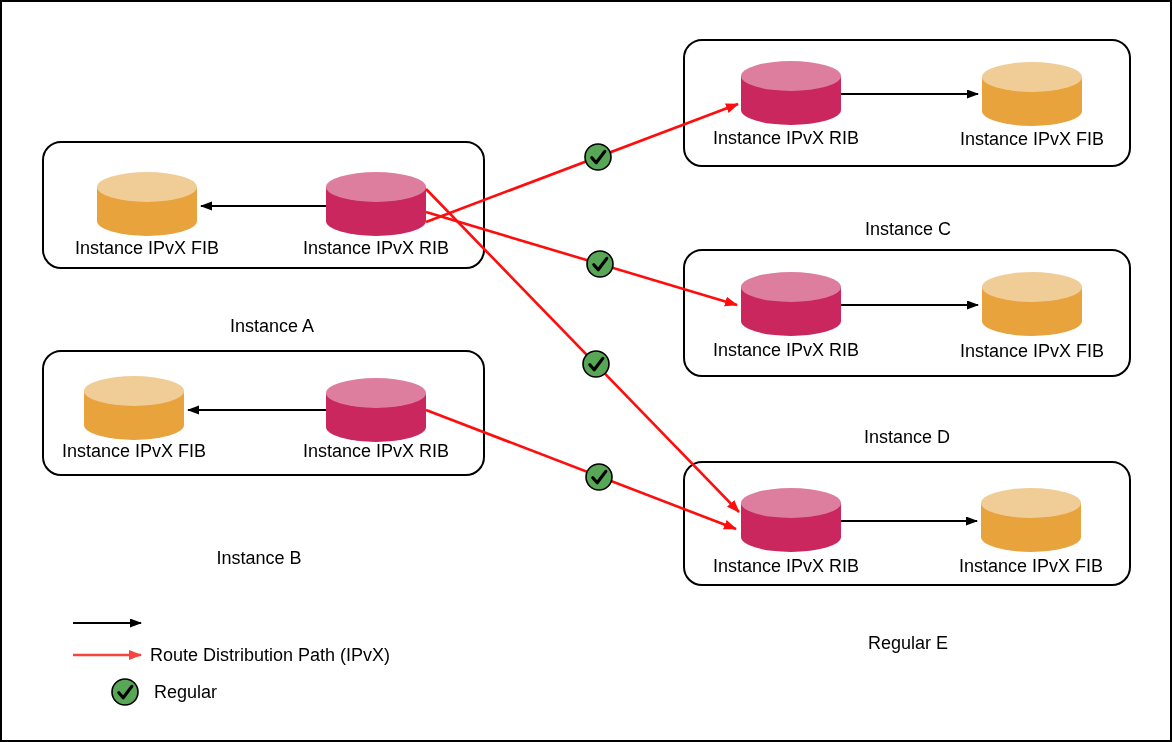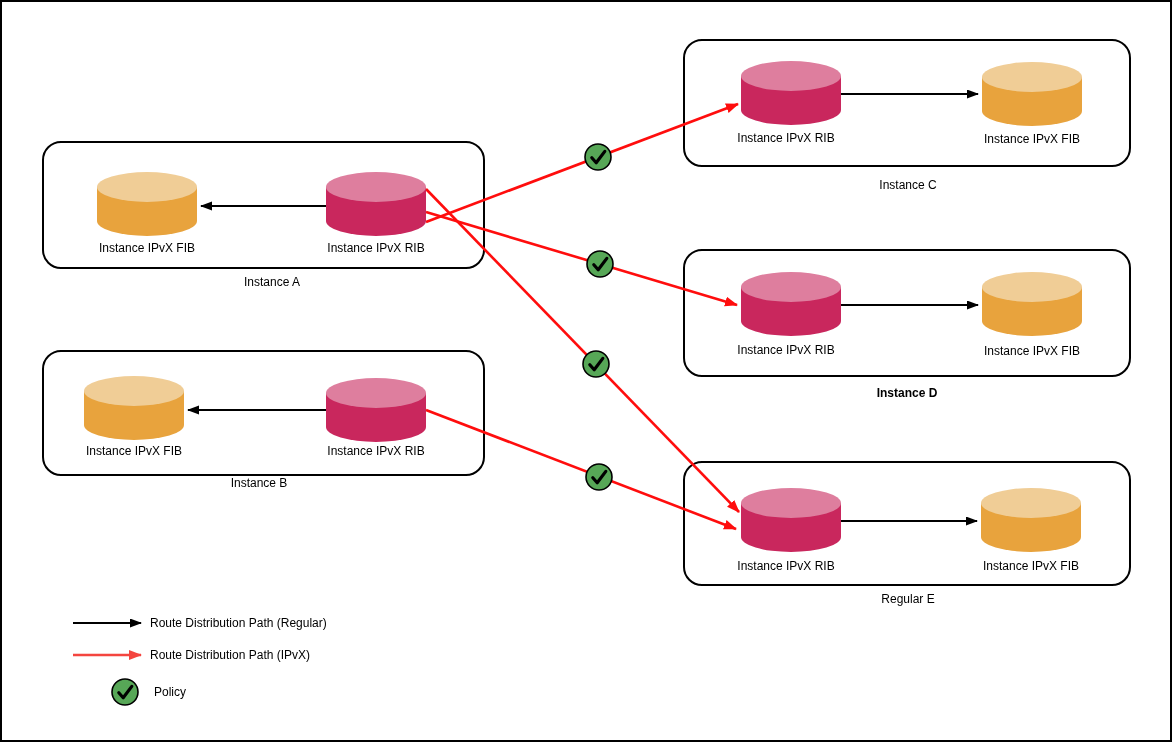--- a/index.html
+++ b/index.html
@@ -17,25 +17,25 @@
   .arrow-black{stroke:#000;stroke-width:2;fill:none;}
   .arrow-red{stroke:var(--leak_line);stroke-width:2.6;fill:none;}
   .arrow-red-lg{stroke:var(--legend_leak);stroke-width:2.4;fill:none;}
   .mk-black{fill:#000;}
   .mk-red{fill:var(--leak_line);}
   .mk-red-lg{fill:var(--legend_leak);}
   .policy-circle{fill:var(--policy_fill);stroke:#000;stroke-width:1.6;}
   .policy-check{fill:none;stroke:#000;stroke-width:3.2;stroke-linecap:round;stroke-linejoin:round;}
   
   .lbl{
-    position:absolute;color:#000;font-size:12px;line-height:17px;
+    position:absolute;color:#000;font-size:18px;line-height:17px;
     text-align:center;white-space:nowrap;
   }
   .cyl-lbl{width:170px;}
-  .inst-lbl{width:200px;}
+  .inst-lbl{width:200px;margin-top:44px;}
   .legend-lbl{text-align:left;}
 </style>
 </head>
 <body>
 
 <div class="canvas">
 
   <svg class="layer" width="1172" height="742" viewBox="0 0 1172 742">
     <defs>
       <marker id="ah-black" markerUnits="userSpaceOnUse" markerWidth="16" markerHeight="12" refX="11" refY="4.5" orient="auto">
@@ -137,22 +137,21 @@
   <div class="lbl cyl-lbl" style="left:47px;top:441px;">Instance IPvX FIB</div>
   <div class="lbl cyl-lbl" style="left:289px;top:441px;">Instance IPvX RIB</div>
   <div class="lbl cyl-lbl" style="left:699px;top:128px;">Instance IPvX RIB</div>
   <div class="lbl cyl-lbl" style="left:945px;top:129px;">Instance IPvX FIB</div>
   <div class="lbl cyl-lbl" style="left:699px;top:340px;">Instance IPvX RIB</div>
   <div class="lbl cyl-lbl" style="left:945px;top:341px;">Instance IPvX FIB</div>
   <div class="lbl cyl-lbl" style="left:699px;top:556px;">Instance IPvX RIB</div>
   <div class="lbl cyl-lbl" style="left:944px;top:556px;">Instance IPvX FIB</div>
 
   <div class="lbl inst-lbl" style="left:170px;top:272px;">Instance A</div>
-  <div class="lbl inst-lbl" style="left:157px;top:473px;">Instance B</div>
+  <div class="lbl inst-lbl" style="left:157px;top:504px;">Instance B</div>
   <div class="lbl inst-lbl" style="left:806px;top:175px;">Instance C</div>
-  <div class="lbl inst-lbl" style="left:805px;top:383px;font-weight:bold;">Instance D</div>
+  <div class="lbl inst-lbl" style="left:805px;top:383px;">Instance D</div>
   <div class="lbl inst-lbl" style="left:806px;top:589px;">Regular E</div>
 
-  <div class="lbl legend-lbl" style="left:148px;top:613px;">Route Distribution Path (Regular)</div>
   <div class="lbl legend-lbl" style="left:148px;top:645px;">Route Distribution Path (IPvX)</div>
-  <div class="lbl legend-lbl" style="left:152px;top:682px;">Policy</div>
+  <div class="lbl legend-lbl" style="left:152px;top:682px;">Regular</div>
 
 </div>
 
 </body></html>

